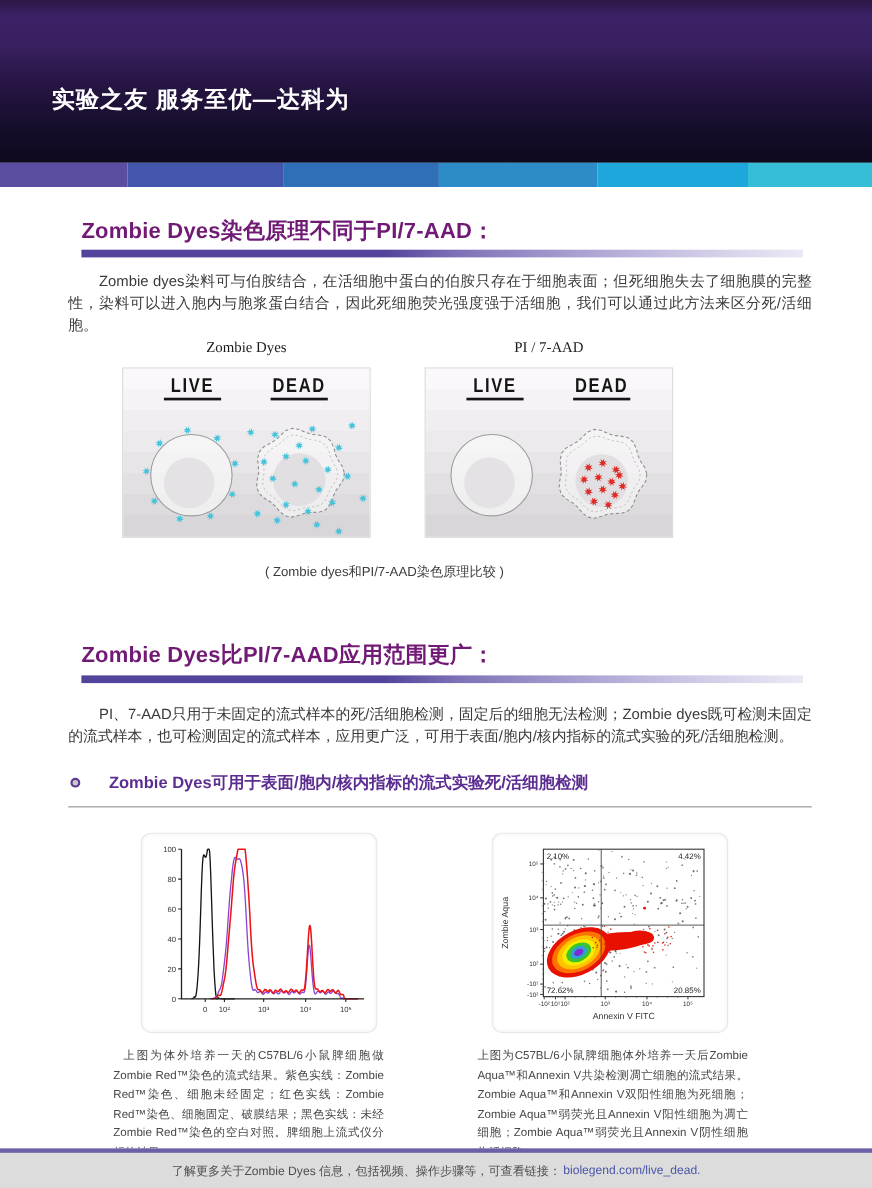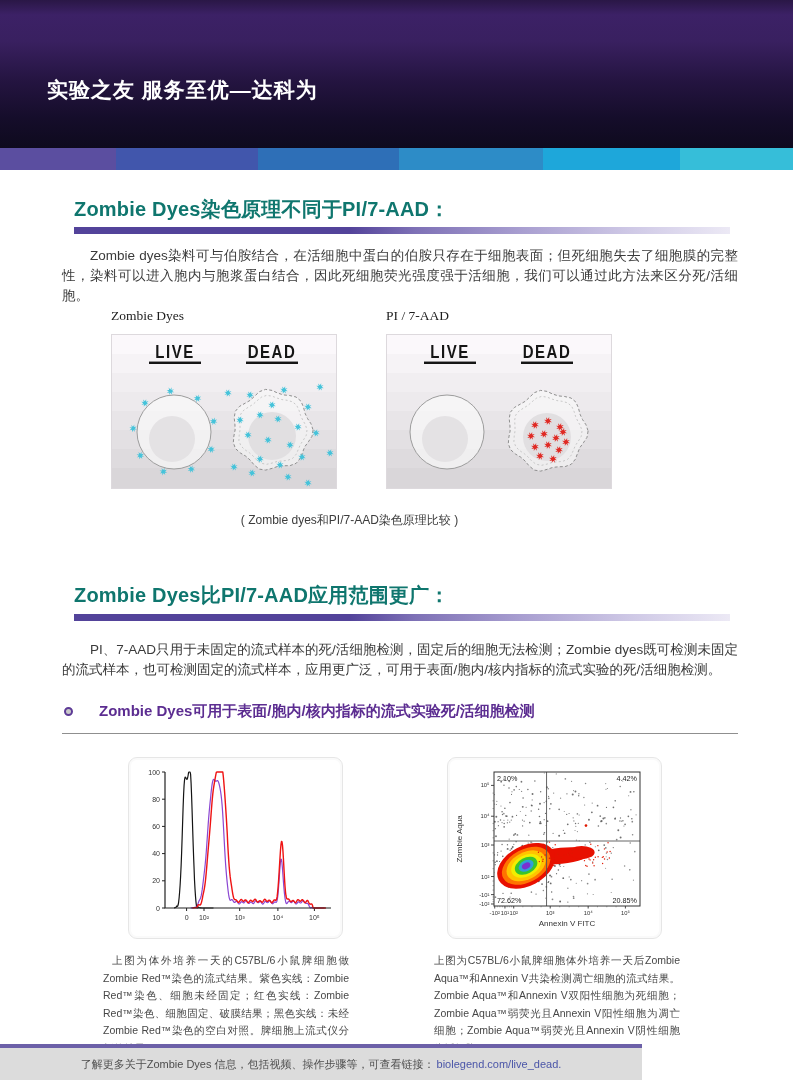--- a/index.html
+++ b/index.html
@@ -9,28 +9,28 @@
   
   .hdr{position:absolute;left:0;top:0;width:793px;height:148px;
        background:linear-gradient(180deg,#2a1746 0%,#3c2166 10%,#392060 28%,#241440 55%,#150d2a 80%,#0e0a1e 100%);}
   .hdr-title{position:absolute;left:47px;top:76px;font-size:21px;font-weight:600;color:#ffffff;letter-spacing:1px;}
 
   
   .strip{position:absolute;left:0;top:148px;width:793px;height:22px;display:flex;}
   .strip span{height:22px;}
 
   
-  .sec-title{position:absolute;left:74px;margin:0;font-size:20px;font-weight:700;color:#0f766e;letter-spacing:0.2px;}
+  .sec-title{position:absolute;left:74px;margin:0;font-size:20px;font-weight:700;color:#701a75;letter-spacing:0.2px;}
   .grad-bar{position:absolute;left:74px;width:656px;height:7px;
             background:linear-gradient(90deg,#53439a 0%,#53439a 42%,#7e71b6 52%,#a89ed0 68%,#cfc9e6 85%,#ece9f5 100%);}
   .body-p{position:absolute;left:62px;width:676px;margin:0;font-size:13.5px;line-height:20px;color:#3a3a3a;
           text-align:justify;text-indent:28px;}
 
   
-  .fig-title{position:absolute;top:308px;width:226px;margin:0;text-align:left;
+  .fig-title{position:absolute;top:308px;width:226px;margin:0;text-align:center;
              font-family:"Liberation Serif","DejaVu Serif",serif;font-size:13.5px;color:#1c1c1c;}
   .panel{position:absolute;top:334px;width:226px;height:155px;border:1px solid #ddd9dd;box-sizing:border-box;
          background:linear-gradient(180deg,#fbf8fb 0 19px,#f6f3f6 19px 38px,#f1eef1 38px 57px,#edeaed 57px 76px,
                      #e8e5e8 76px 95px,#e3e0e3 95px 114px,#dedbde 114px 133px,#d9d6d9 133px 155px);}
   .panel svg{position:absolute;left:0;top:0;}
   .cell-label{position:absolute;top:10px;width:52px;text-align:center;display:inline-block;
               font-size:15px;font-weight:700;letter-spacing:1.5px;color:#151515;
               border-bottom:2px solid #151515;transform:scaleY(1.22);transform-origin:bottom;}
   .lbl-live{left:37px;} .lbl-dead{left:134px;}
   .diagram-caption{position:absolute;left:0;top:512px;width:699px;margin:0;text-align:center;
@@ -46,21 +46,21 @@
   .chart-card{position:absolute;top:757px;width:213px;height:180px;background:#fff;border:1px solid #e6e6e6;
               border-radius:9px;box-shadow:0 0 0 2px #fafafa inset;box-sizing:content-box;}
   .card-l{left:128px;} .card-r{left:447px;}
 
   
   .fig-cap{position:absolute;top:952px;width:246px;margin:0;font-size:10.5px;line-height:17.6px;color:#474747;
            text-align:justify;}
   .cap-l{left:103px;text-indent:9px;} .cap-r{left:434px;}
 
   
-  .ftr{position:absolute;left:0;top:1044px;width:642px;height:36px;box-sizing:border-box;
+  .ftr{position:absolute;left:0;top:1044px;width:793px;height:36px;box-sizing:border-box;
        background:#dcdcdc;border-top:4px solid #6c60a8;display:flex;align-items:center;justify-content:center;
        font-size:11px;color:#4e4e4e;}
   .ftr .link{color:#4a55a8;font-weight:400;margin-left:2px;text-decoration:none;}
 </style>
 </head>
 <body>
 
 <div class="page">
 
   <div class="hdr">

